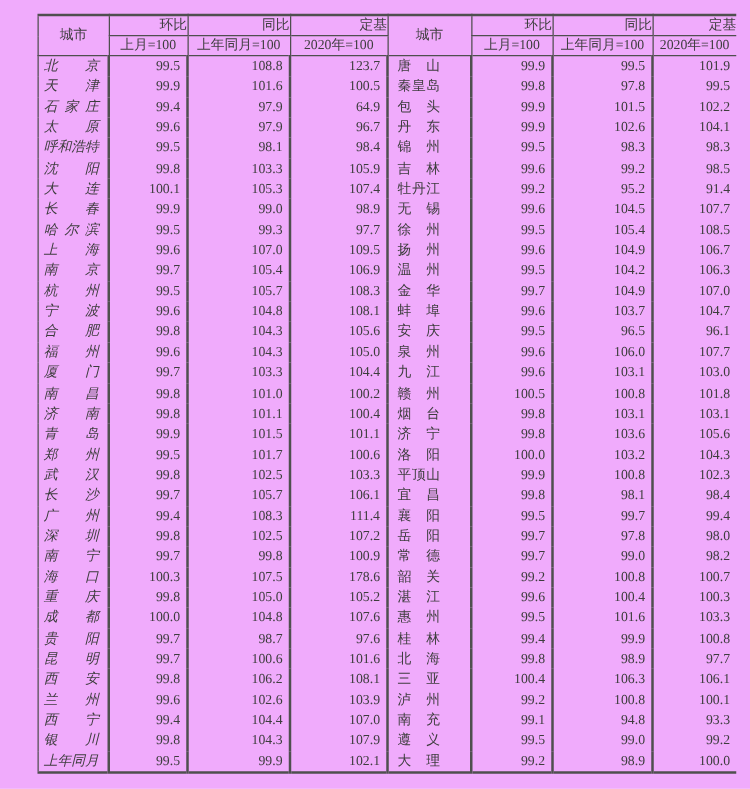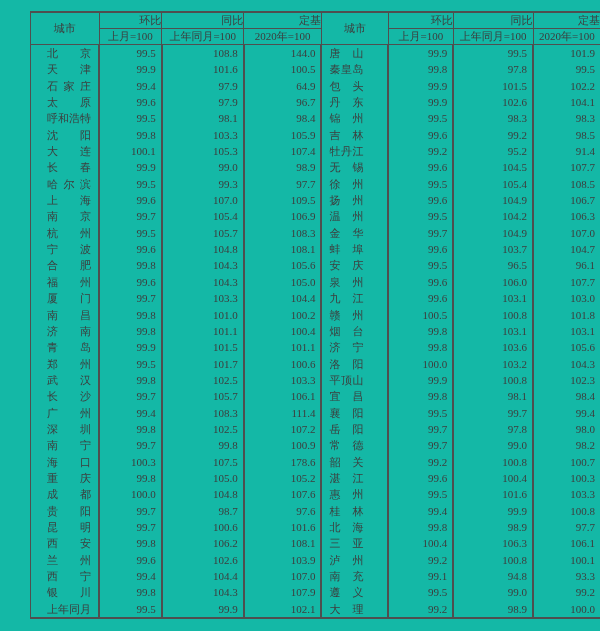--- a/index.html
+++ b/index.html
@@ -1,17 +1,17 @@
 <!DOCTYPE html>
 <html><head>
 <meta charset="utf-8">
 <style>
   html,body { margin:0; padding:0; }
   .page {
-    width:600px; height:631px; background:#14b8a6; position:relative;
+    width:600px; height:631px; background:#f0abfc; position:relative;
     font-family:"Liberation Serif","DejaVu Serif",serif;
     color:#3d3d3d; overflow:hidden;
   }
   table.idx {
     position:absolute; left:30px; top:11px;
     border-collapse:collapse; table-layout:fixed;
     border-top:2px solid #4f4f4f; border-bottom:2px solid #4f4f4f;
     font-size:11px;
   }
   th, td { border:0 solid #4f4f4f; padding:0; font-weight:normal; }
@@ -24,21 +24,21 @@
   .first { border-left-width:1px; }   
   
   thead th { height:15px; text-align:center; line-height:15px; color:#3d3d3d; }
   th.top { border-bottom:1px solid #4f4f4f;text-align:right; }
   th.sub { border-bottom:1px solid #4f4f4f;margin-left:32px; }
   th.city-h { border-bottom:1px solid #4f4f4f; }
   
   tbody td { height:16.35px; line-height:16.35px; white-space:nowrap; overflow:hidden; }
   td.num { text-align:right; padding-right:5px; }
   td.city { text-align:justify; text-align-last:justify; }
-  td.cl { padding-left:16px; padding-right:7px; }
+  td.cl { padding-left:4px; padding-right:7px;font-style:italic; }
   td.cr { padding-left:7px; padding-right:24px; }
 </style>
 </head>
 <body>
 
 <div class="page">
   <table class="idx">
     <colgroup>
       <col class="c-city-l">
         <col class="c-mom-l">
@@ -67,21 +67,21 @@
         <th class="sub vh">上月=100</th>
         <th class="sub vh">上年同月=100</th>
         <th class="sub vh">2020年=100</th>
       </tr>
     </thead>
     <tbody>
         <tr>
           <td class="city cl first">北京</td>
           <td class="num vd">99.5</td>
           <td class="num vd">108.8</td>
-          <td class="num vd">144.0</td>
+          <td class="num vd">123.7</td>
           <td class="city cr vd">唐山</td>
           <td class="num vd">99.9</td>
           <td class="num vd">99.5</td>
           <td class="num vd">101.9</td>
         </tr>
         <tr>
           <td class="city cl first">天津</td>
           <td class="num vd">99.9</td>
           <td class="num vd">101.6</td>
           <td class="num vd">100.5</td>

